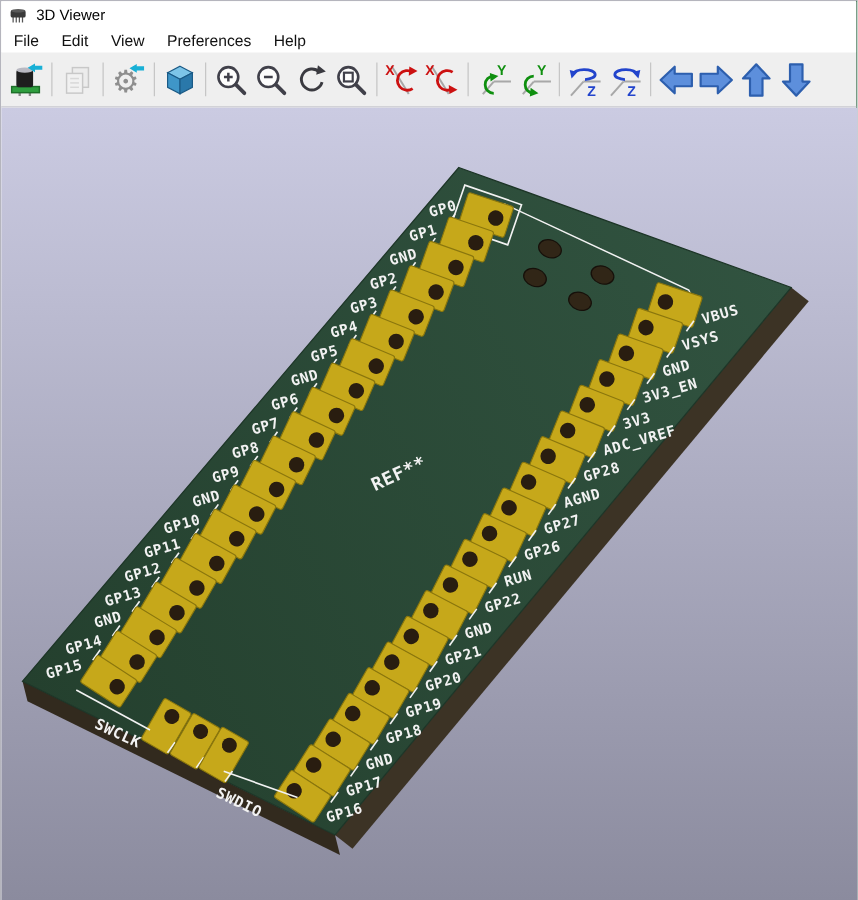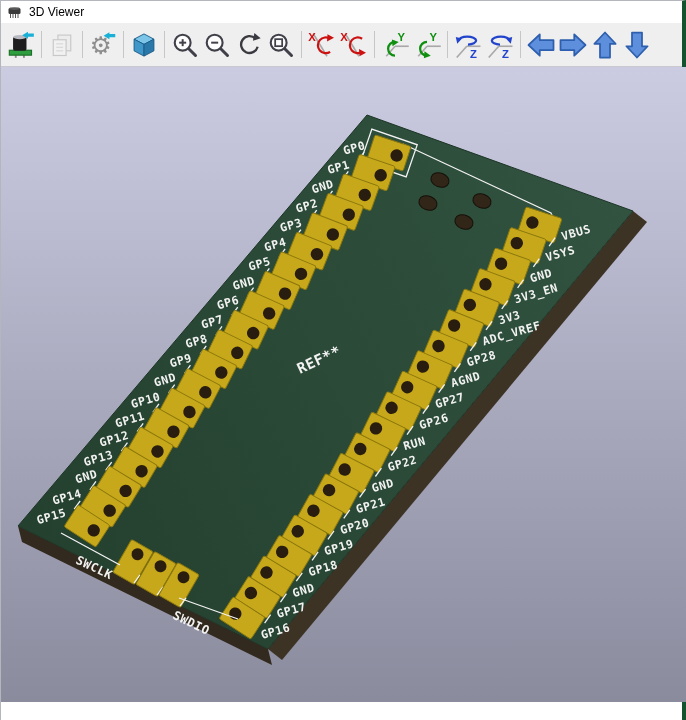--- a/index.html
+++ b/index.html
@@ -1,18 +1,18 @@
 <!DOCTYPE html>
 <html><head>
 <meta charset="utf-8">
 <style>
   html,body{margin:0;padding:0;}
   body{width:686px;height:720px;overflow:hidden;background:#ffffff;
        font-family:"Liberation Sans",sans-serif;-webkit-font-smoothing:antialiased;}
-  .window{width:686px;height:720px;box-sizing:border-box;border-left:1px solid #b5b5bd;border-right:4px solid #14532d;border-top:1px solid #b5b5bd;}
+  .window{width:686px;height:720px;box-sizing:border-box;border-left:1px solid #b5b5bd;border-right:1px solid #14532d;border-top:1px solid #b5b5bd;}
   .titlebar{height:22px;display:flex;align-items:center;gap:6px;padding-left:6px;background:#ffffff;}
   .titlebar .title{font-size:12px;color:#000;}
   .menubar{height:19px;display:flex;align-items:flex-end;background:#ffffff;font-size:12.5px;color:#111;padding-left:1px;}
   .menu-item{padding:1px 9px 2px 9px;cursor:default;}
   .toolbar{height:44px;box-sizing:border-box;background:#efefef;border-bottom:1px solid #c9c9cf;
            display:flex;align-items:center;padding-left:4px;}
   .tbtn{width:32px;height:32px;display:flex;align-items:center;justify-content:center;border-radius:2px;}
   .tbtn.disabled{opacity:.45;}
   .tsep{width:1px;height:27px;background:#c6c6c6;margin:0 4px;flex:none;}
   .viewport{height:635px;position:relative;}
@@ -30,20 +30,27 @@
         <line x1="6" y1="8" x2="6" y2="13" stroke="#555" stroke-width="1"></line>
         <line x1="8.5" y1="8" x2="8.5" y2="13" stroke="#555" stroke-width="1"></line>
         <line x1="11" y1="8" x2="11" y2="13" stroke="#555" stroke-width="1"></line>
         <rect x="1.5" y="3" width="12" height="6" rx="1.5" fill="#3a3a3a"></rect>
         <ellipse cx="7.5" cy="3.6" rx="5.5" ry="1.4" fill="#5a5a5a"></ellipse>
       </svg>
     </span>
     <span class="title">3D Viewer</span>
   </div>
 
+  <div class="menubar">
+      <span class="menu-item">File</span>
+      <span class="menu-item">Edit</span>
+      <span class="menu-item">View</span>
+      <span class="menu-item">Preferences</span>
+      <span class="menu-item">Help</span>
+    </div>
 
   <div class="toolbar">
       <div class="tbtn">
         <svg width="28" height="28" viewBox="0 0 24 24">
      <line x1="7.5" y1="17" x2="7.5" y2="23" stroke="#8a8a8a" stroke-width="1.6"></line>
      <line x1="14.5" y1="17" x2="14.5" y2="23" stroke="#8a8a8a" stroke-width="1.6"></line>
      <rect x="2" y="16.5" width="19" height="4.2" fill="#2f9e3f" stroke="#1d7029" stroke-width="1"></rect>
      <rect x="5.2" y="5" width="11.5" height="12" rx="1.5" fill="#1e1e1e"></rect>
      <ellipse cx="11" cy="5.2" rx="5.7" ry="1.8" fill="#b9b9c2"></ellipse>
      <path d="M13 3.6 L18 0.6000000000000001 L18 2.2 L23 2.2 L23 5 L18 5 L18 6.6 Z" fill="#18b0d6"></path>

